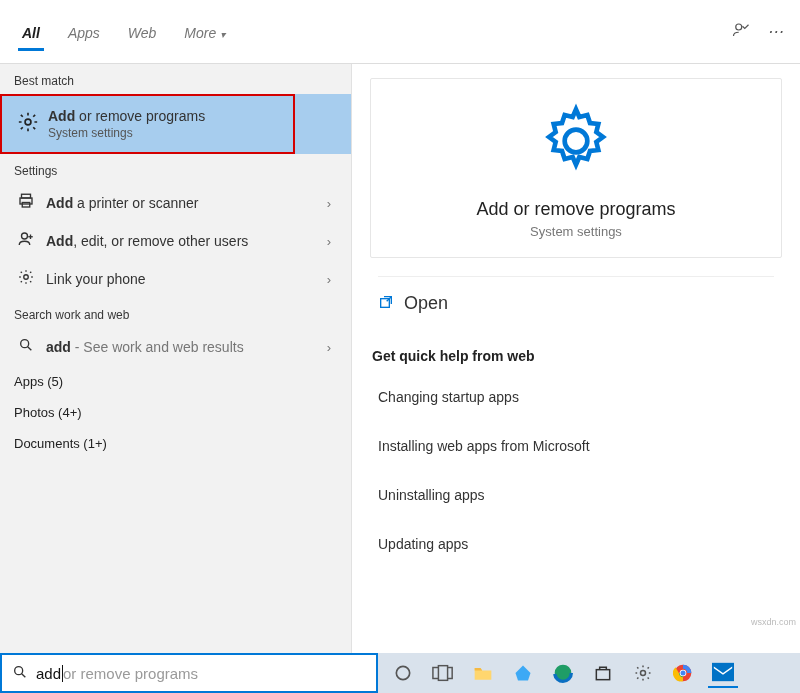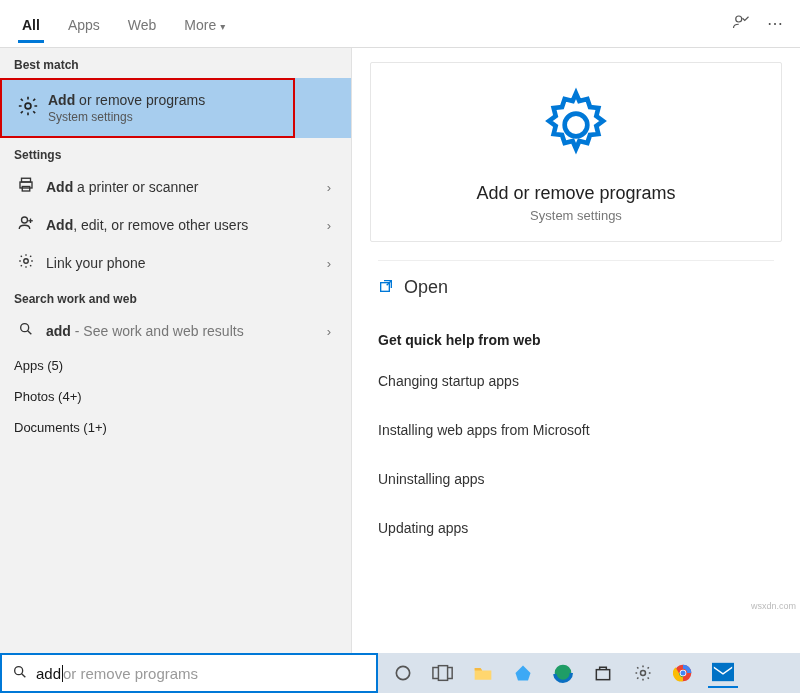--- a/index.html
+++ b/index.html
@@ -1,32 +1,32 @@
 <!DOCTYPE html>
 <html><head>
 <meta charset="utf-8">
 <style>
   * { margin: 0; padding: 0; box-sizing: border-box; font-family: "Segoe UI", Arial, sans-serif; }
   body { width: 800px; height: 693px; overflow: hidden; background: #fff; position: relative; }
 
   
-  .tabs { display: flex; align-items: center; height: 48px; border-bottom: 1px solid #ddd; padding: 0 8px; }
+  .tabs { display: flex; align-items: center; height: 64px; border-bottom: 1px solid #ddd; padding: 0 8px; font-style: italic; }
   .tab { padding: 12px 14px 10px; font-size: 14px; color: #767676; cursor: pointer; position: relative; }
   .tab.active { color: #202020; font-weight: 600; }
   .tab.active::after { content:""; position:absolute; left:10px; right:10px; bottom:0; height:3px; background:#0078d7; }
   .tab .caret { margin-left: 4px; font-size: 10px; }
   .tabs-spacer { flex: 1; }
   .hdr-icon { width: 34px; text-align: center; color: #555; font-size: 16px; cursor: pointer; }
 
   
   .main { display: flex; height: 605px; }
   .left { width: 352px; background: #f2f2f2; border-right: 1px solid #e1e1e1; overflow: hidden; }
   .right { flex: 1; background: #fff; position: relative; }
 
-  .section-hdr { font-size: 12px; font-weight: 700; padding: 10px 14px 6px; color: #373737; }
+  .section-hdr { font-size: 12px; font-weight: 400; padding: 10px 14px 6px; color: #373737; }
 
   
   .result { display: flex; align-items: center; padding: 8px 14px; cursor: pointer; position: relative; min-height: 38px; }
   .result .ricon { width: 24px; text-align: center; color: #333; font-size: 16px; flex-shrink:0; }
   .result .rlabel { flex: 1; font-size: 14px; color: #333; padding-left: 8px; }
   .result .rsub { font-size: 12px; color: #555; padding-left: 8px; margin-top:2px; }
   .result .chev { color: #777; font-size: 13px; padding: 0 6px; }
   .result .col { flex:1; display:flex; flex-direction:column; }
 
   .best { background: #a7cdee; padding: 12px 14px; border: 2px solid #d40000; margin-right: 56px; }
@@ -37,21 +37,21 @@
 
   
   .preview-card { margin: 14px 18px 0; border:1px solid #e6e6e6; border-radius:2px; padding: 22px 10px 18px; text-align:center; }
   .gear-svg { color:#0078d7; }
   .pv-title { font-size: 18px; margin-top: 14px; color:#222; }
   .pv-sub { font-size: 13px; color:#777; margin-top: 4px; }
 
   .pv-open { display:flex; align-items:center; gap:10px; margin: 18px 26px 0; font-size:18px; color:#333; border-top:1px solid #eee; padding-top:16px;}
   .pv-open .oicon{ color:#0078d7; font-size:15px;}
 
-  .help-hdr { font-size: 14px; font-weight:600; margin: 34px 26px 12px; color:#222;}
+  .help-hdr { font-size: 14px; font-weight:600; margin: 34px 20px 12px; color:#222;}
   .help-link { font-size: 14px; color:#333; margin: 17px 26px; padding: 8px 0; cursor:pointer; }
 
   
   .searchbar { position:absolute; left:0; bottom:0; width:378px; height:40px; border:2px solid #0078d7; background:#fff; display:flex; align-items:center; padding:0 10px; z-index:5;}
   .searchbar .sicon{ color:#333; font-size:15px; margin-right:8px;}
   .searchbar .typed{ font-size:15px; color:#111;}
   .searchbar .typed .cursor{ border-right:1px solid #111; animation:blink 1s steps(1) infinite; padding-right:1px;}
   @keyframes blink{50%{border-color:transparent;}}
   .searchbar .ghost{ font-size:15px; color:#9a9a9a;}
 

